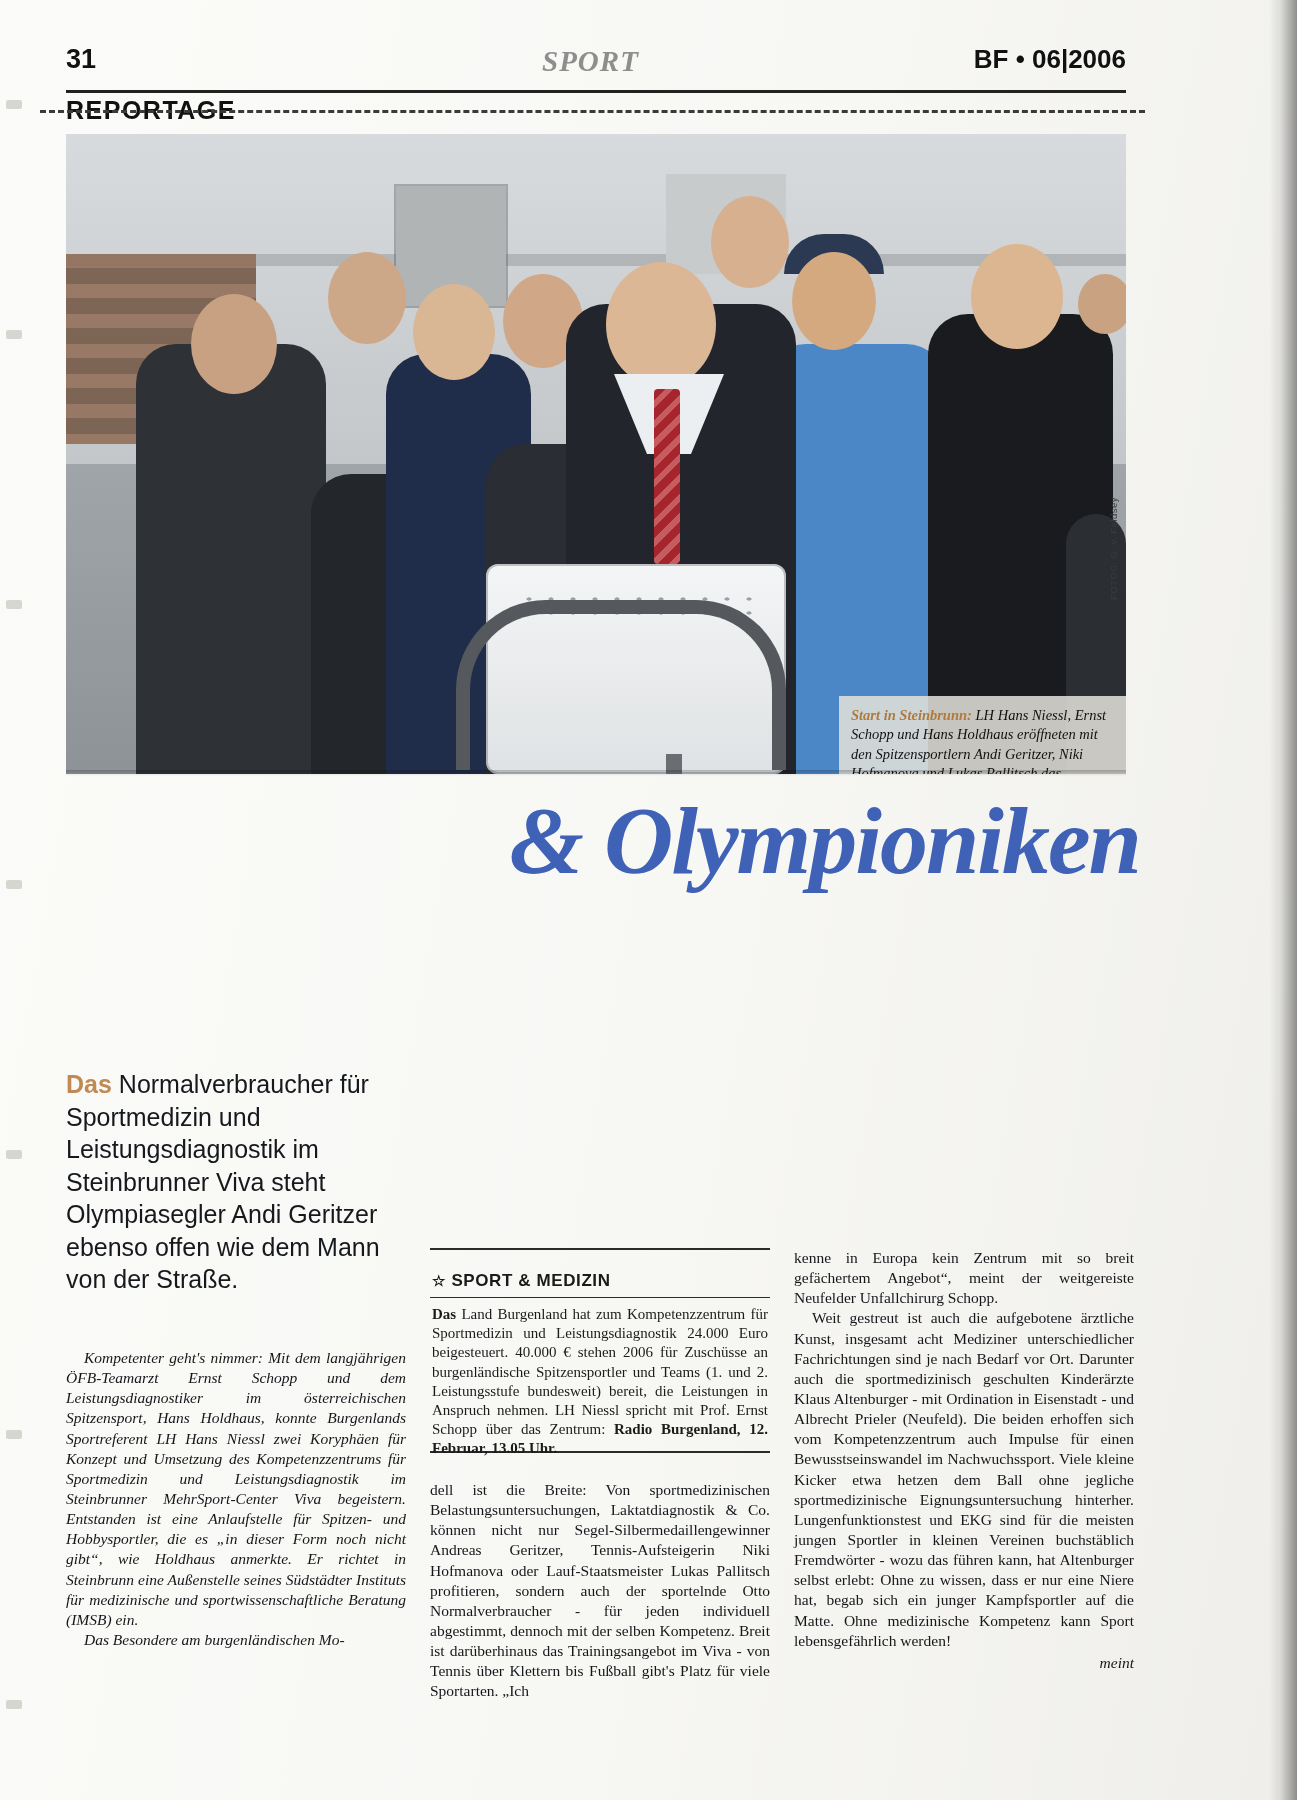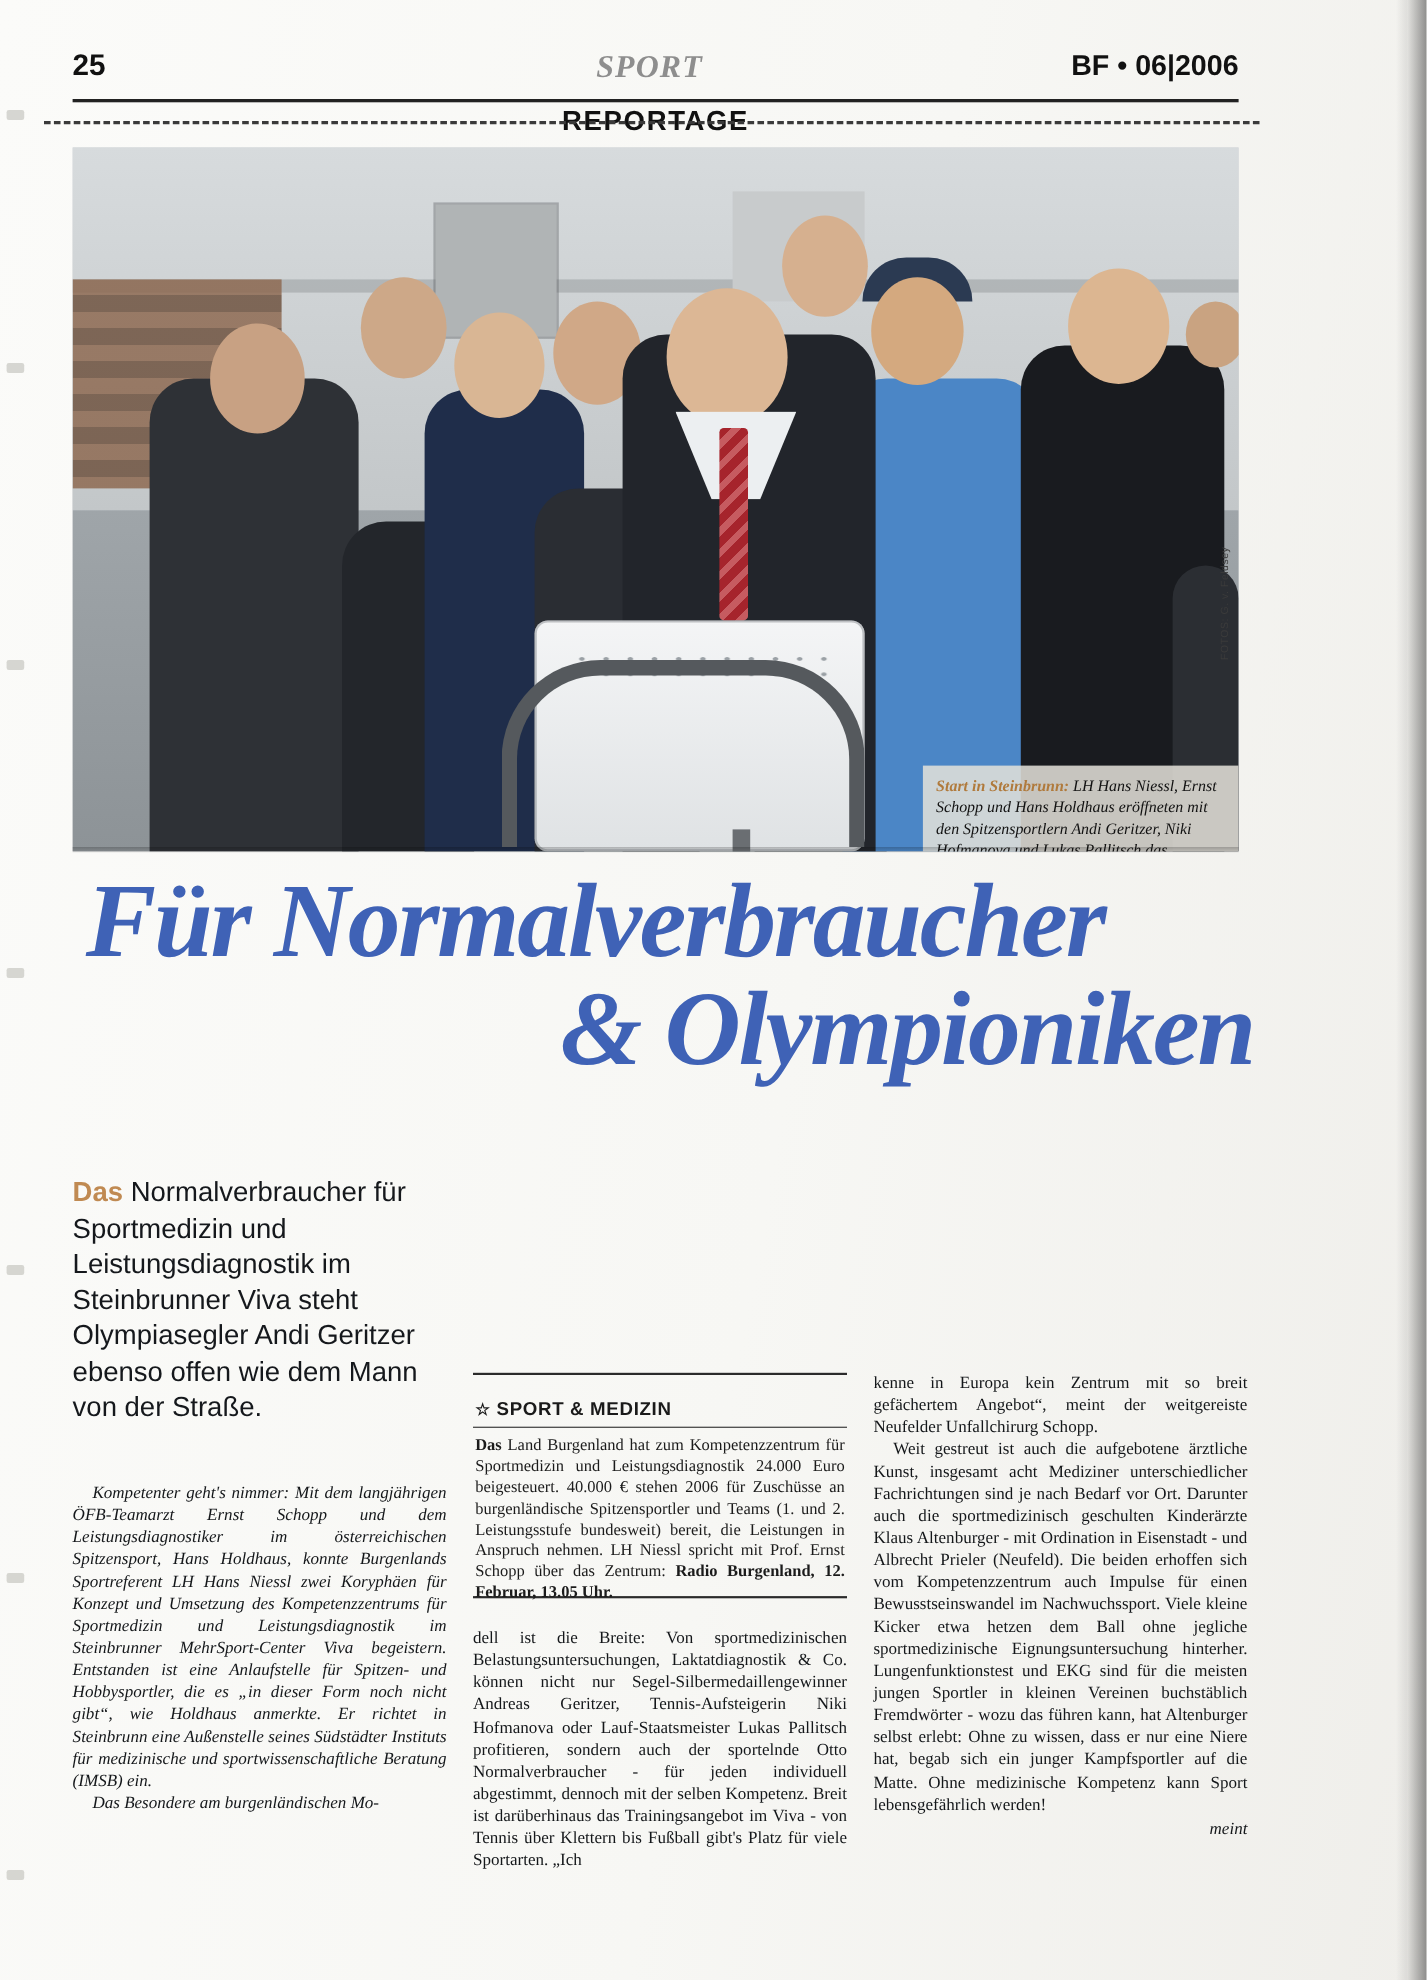--- a/index.html
+++ b/index.html
@@ -43,21 +43,21 @@
   }
   .issue {
     position:absolute; right:0; top:0;
     font-weight:bold; font-size:26px; color:#111;
   }
   .rule-top {
     position:absolute; left:66px; top:90px; width:1060px; height:3px; background:#222;
   }
   .reportage {
     position:absolute; left:66px; top:92px; width:1060px;
-    text-align:center;
+    text-align:left;
     font-weight:bold; font-size:25px; letter-spacing:1.5px; color:#111;
     padding-top:4px;
   }
   .rule-dashed {
     position:absolute; left:40px; top:110px; width:1105px; height:0;
     border-top:3px dashed #3a3a3a;
   }
   
   .photo {
     position:absolute; left:66px; top:134px; width:1060px; height:640px;
@@ -180,21 +180,21 @@
 
   <div class="punch" style="top:100px"></div>
   <div class="punch" style="top:330px"></div>
   <div class="punch" style="top:600px"></div>
   <div class="punch" style="top:880px"></div>
   <div class="punch" style="top:1150px"></div>
   <div class="punch" style="top:1430px"></div>
   <div class="punch" style="top:1700px"></div>
 
   <div class="header">
-    <div class="folio">25</div>
+    <div class="folio">31</div>
     <div class="sport-word">SPORT</div>
     <div class="issue">BF • 06|2006</div>
   </div>
   <div class="rule-top"></div>
   <div class="reportage">REPORTAGE</div>
   <div class="rule-dashed"></div>
 
   <div class="photo">
     <div class="wall"></div>
     <div class="wall-beam"></div>
@@ -231,21 +231,20 @@
     <div class="stem"></div>
 
     <div class="caption-box">
       <span class="caption-lead">Start in Steinbrunn:</span><span> LH Hans Niessl, Ernst Schopp und Hans Holdhaus eröffneten mit den Spitzensportlern Andi Geritzer, Niki Hofmanova und Lukas Pallitsch das Kompetenzzentrum für Sportmedizin und Leistungsdiagnostik.</span>
     </div>
   </div>
   <div class="shadow-b"></div>
   <div class="fotos">FOTOS: G. v. Feldsey</div>
 
   <div class="headline">
-    <span class="l1">Für Normalverbraucher</span>
     <span class="l2">&amp; Olympioniken</span>
   </div>
 
   <div class="standfirst">
     <span class="das">Das</span><span> Normalverbraucher für Sportmedizin und Leistungsdiagnostik im Steinbrunner Viva steht Olympiasegler Andi Geritzer ebenso offen wie dem Mann von der Straße.</span>
   </div>
 
   <div class="col col-1">
     <p class="first">Kompetenter geht's nimmer: Mit dem langjährigen ÖFB-Teamarzt Ernst Schopp und dem Leistungsdiagnostiker im österreichischen Spitzensport, Hans Holdhaus, konnte Burgenlands Sportreferent LH Hans Niessl zwei Koryphäen für Konzept und Umsetzung des Kompetenzzentrums für Sportmedizin und Leistungsdiagnostik im Steinbrunner MehrSport-Center Viva begeistern. Entstanden ist eine Anlaufstelle für Spitzen- und Hobbysportler, die es „in dieser Form noch nicht gibt“, wie Holdhaus anmerkte. Er richtet in Steinbrunn eine Außenstelle seines Südstädter Instituts für medizinische und sportwissenschaftliche Beratung (IMSB) ein.</p>
     <p>Das Besondere am burgenländischen Mo-</p>

